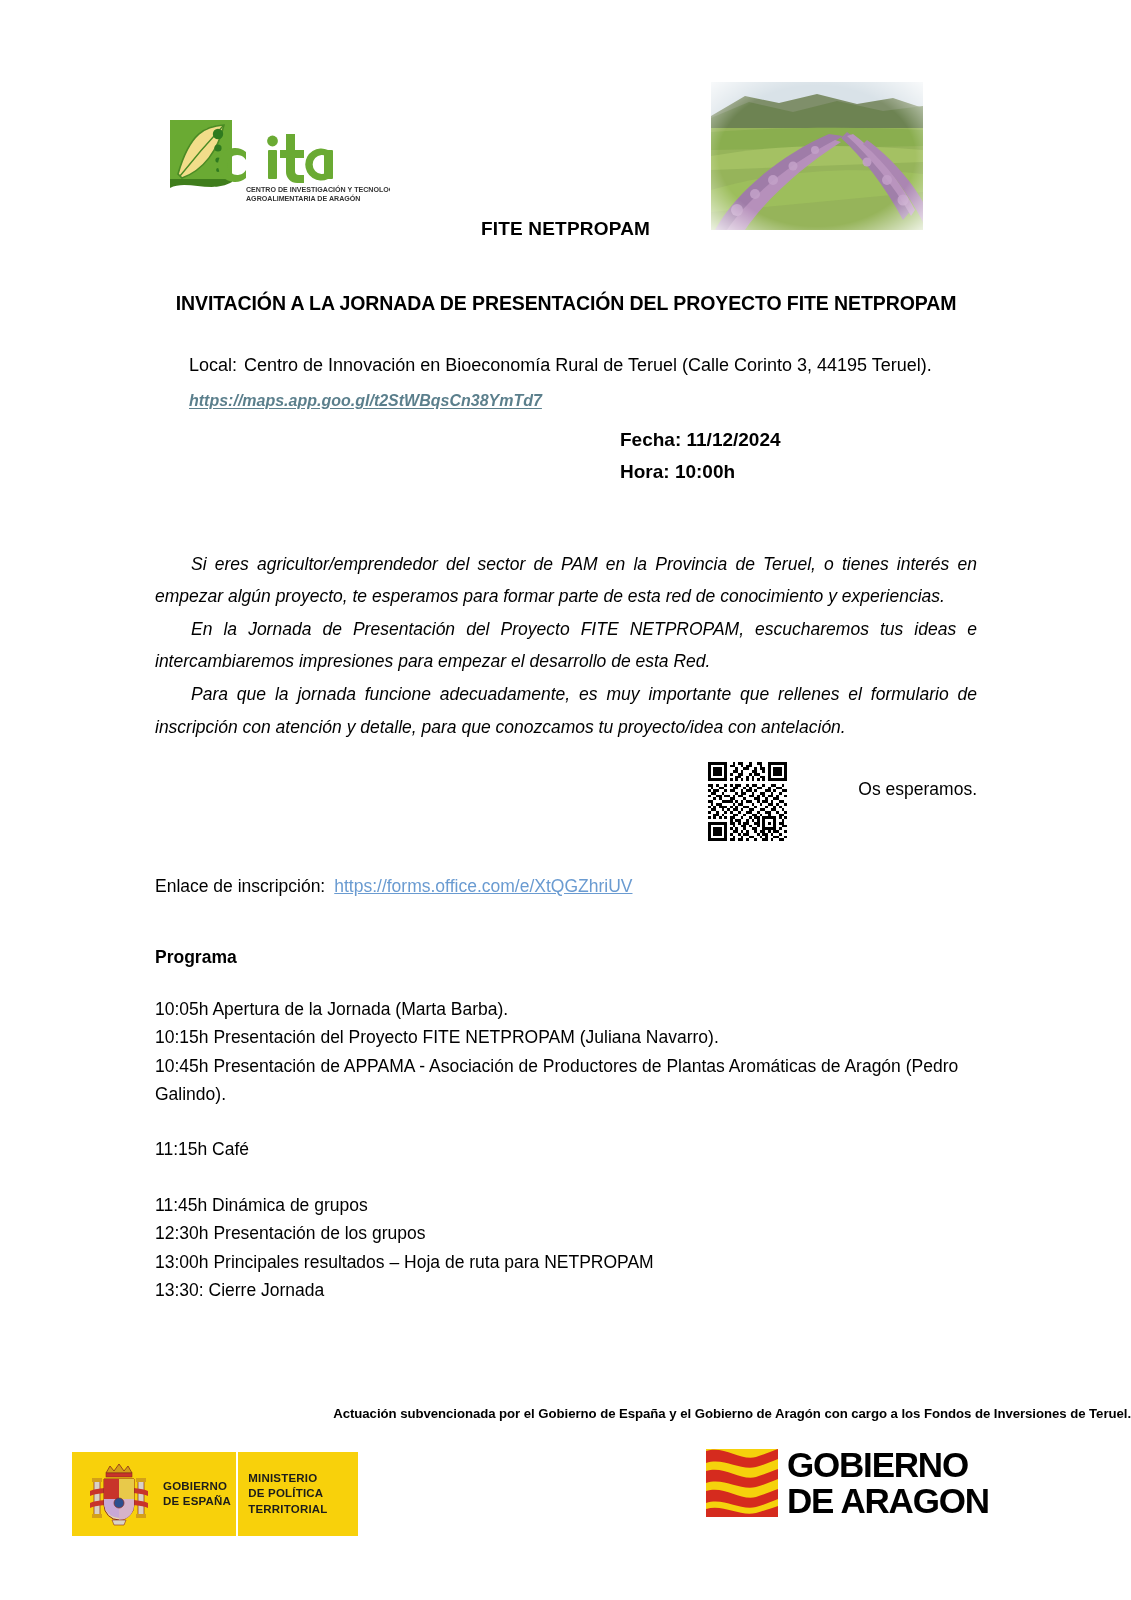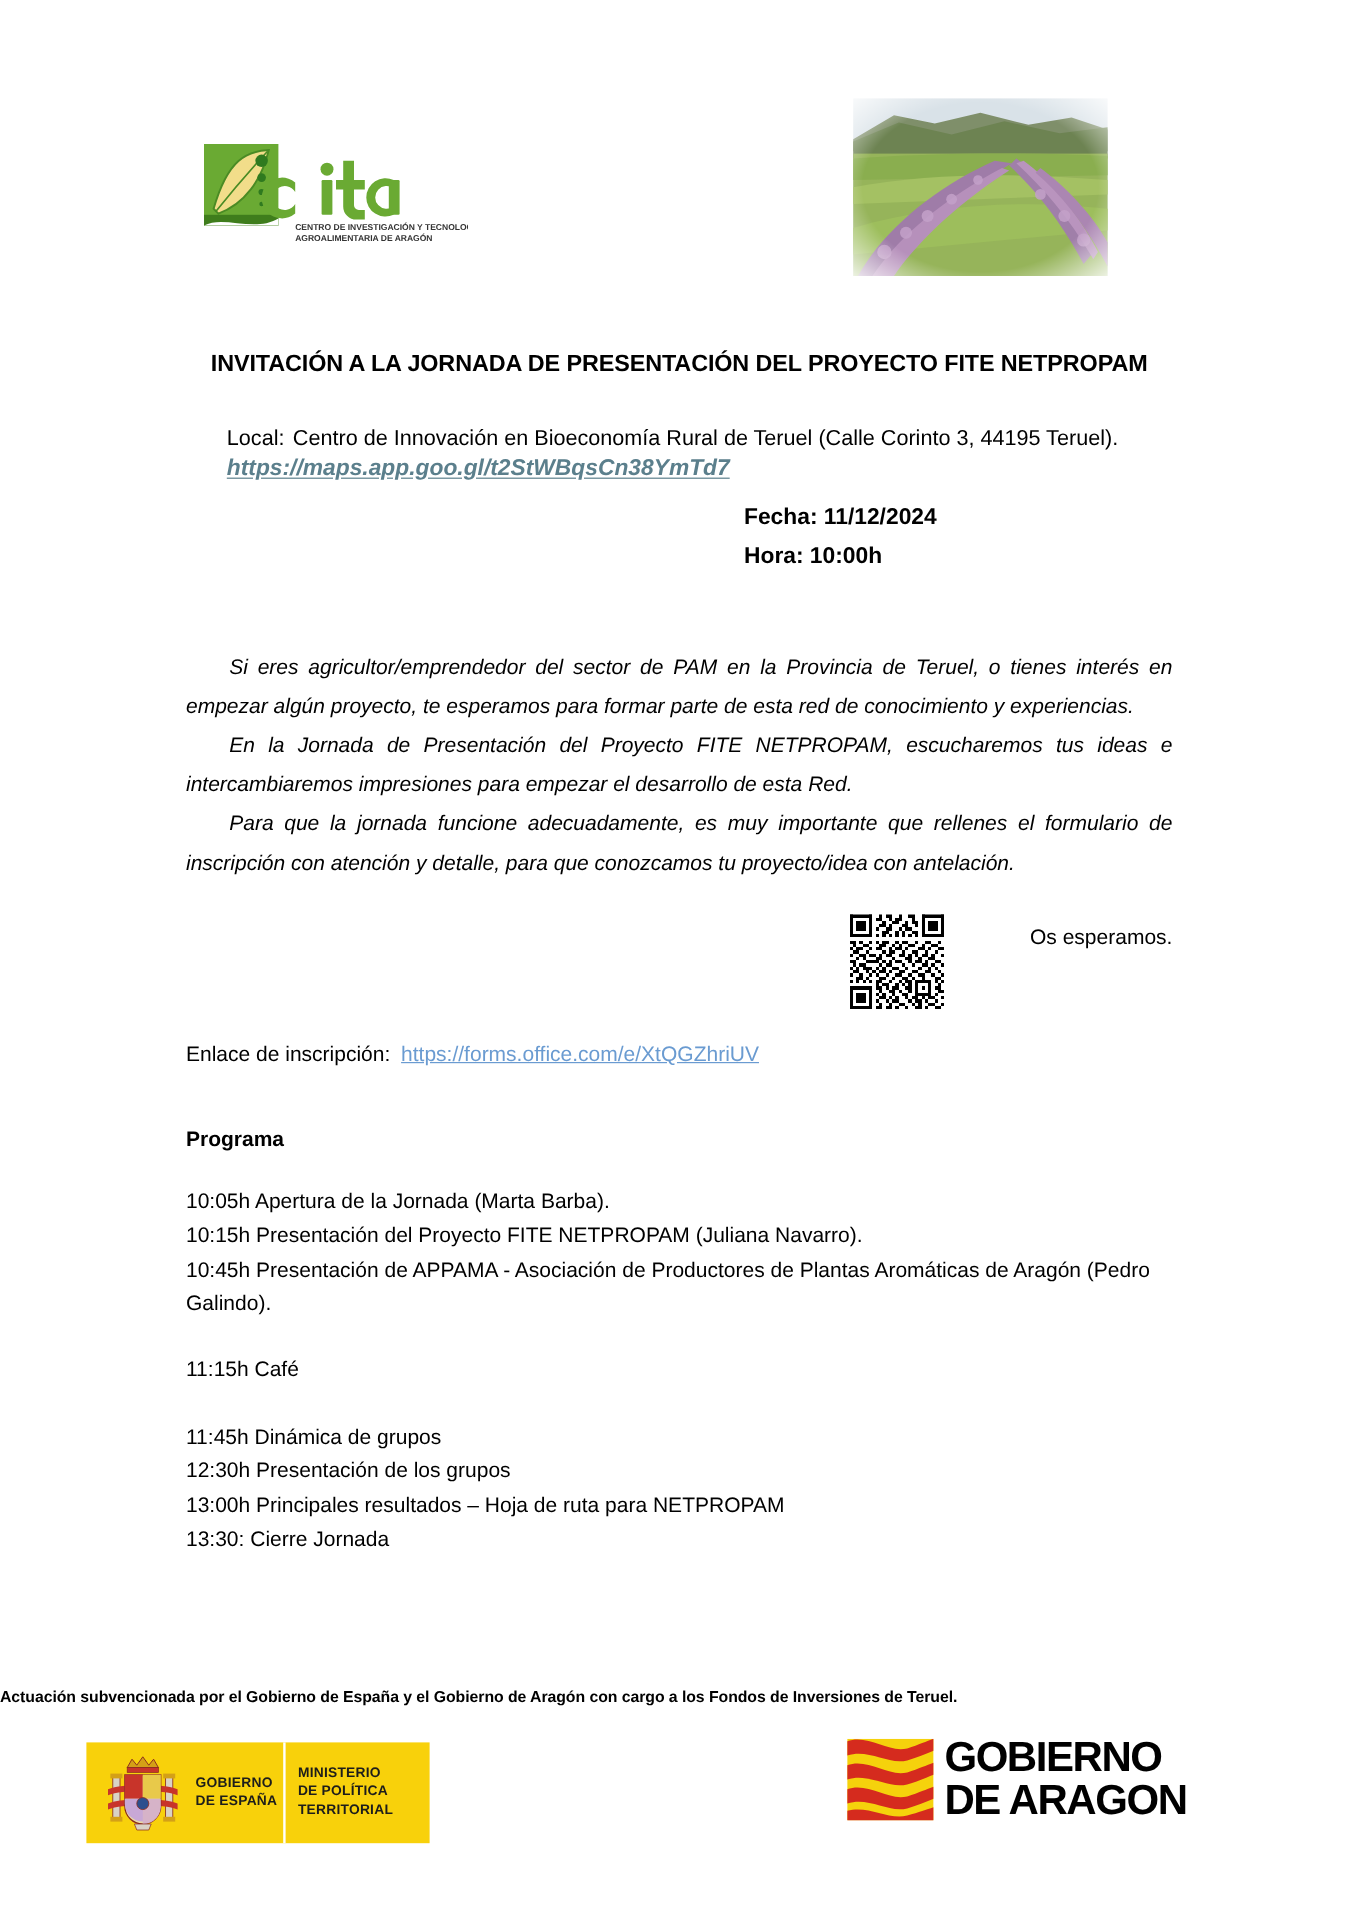--- a/index.html
+++ b/index.html
@@ -62,22 +62,22 @@
   }
   .local-line {
     font-size: 18px;
     font-weight: normal;
     margin: 0 0 4px 34px;
     white-space: nowrap;
   }
   .local-line .lbl { margin-right: 7px; }
   #maps-link {
     display: inline-block;
-    margin: 0 0 0 34px;
-    font-size: 19px;
+    margin: 12px 0 0 34px;
+    font-size: 16px;
     font-weight: bold;
     font-style: italic;
     color: #5b7f8c;
     text-decoration: underline;
     text-underline-offset: 2px;
   }
   #when-block {
     margin: 14px 0 0 465px;
     font-size: 19px;
     font-weight: bold;
@@ -131,21 +131,21 @@
   }
   .schedule .sched-line { margin: 0; }
   .sched-gap { height: 27px; }
 
   
   #footer-note {
     position: absolute;
     left: 0;
     top: 1406px;
     width: 1131px;
-    text-align: left;
+    text-align: right;
     font-size: 13.2px;
     font-weight: bold;
     letter-spacing: -0.05px;
   }
   #gob-esp-logo {
     position: absolute;
     left: 72px;
     top: 1452px;
     width: 286px;
     height: 84px;
@@ -268,20 +268,21 @@
           <circle cx="96" cy="96" r="4.5"></circle>
         <circle cx="118" cy="80" r="4"></circle>
           <circle cx="170" cy="92" r="4.5"></circle>
         <circle cx="190" cy="110" r="5"></circle>
           <circle cx="206" cy="130" r="5.5"></circle>
       </g>
       <rect x="0" y="0" width="240" height="172" fill="url(#fade)"></rect>
     </svg>
   </div>
 
+  <div id="doc-subject">FITE NETPROPAM</div>
 
   <div id="content">
 
     <div id="main-title">INVITACIÓN A LA JORNADA DE PRESENTACIÓN DEL PROYECTO FITE NETPROPAM</div>
 
     <div class="local-line">
       <span class="lbl">Local:</span><span>Centro de Innovación en Bioeconomía Rural de Teruel (Calle Corinto 3, 44195 Teruel).</span>
     </div>
 
     <a id="maps-link" href="#">https://maps.app.goo.gl/t2StWBqsCn38YmTd7</a>

